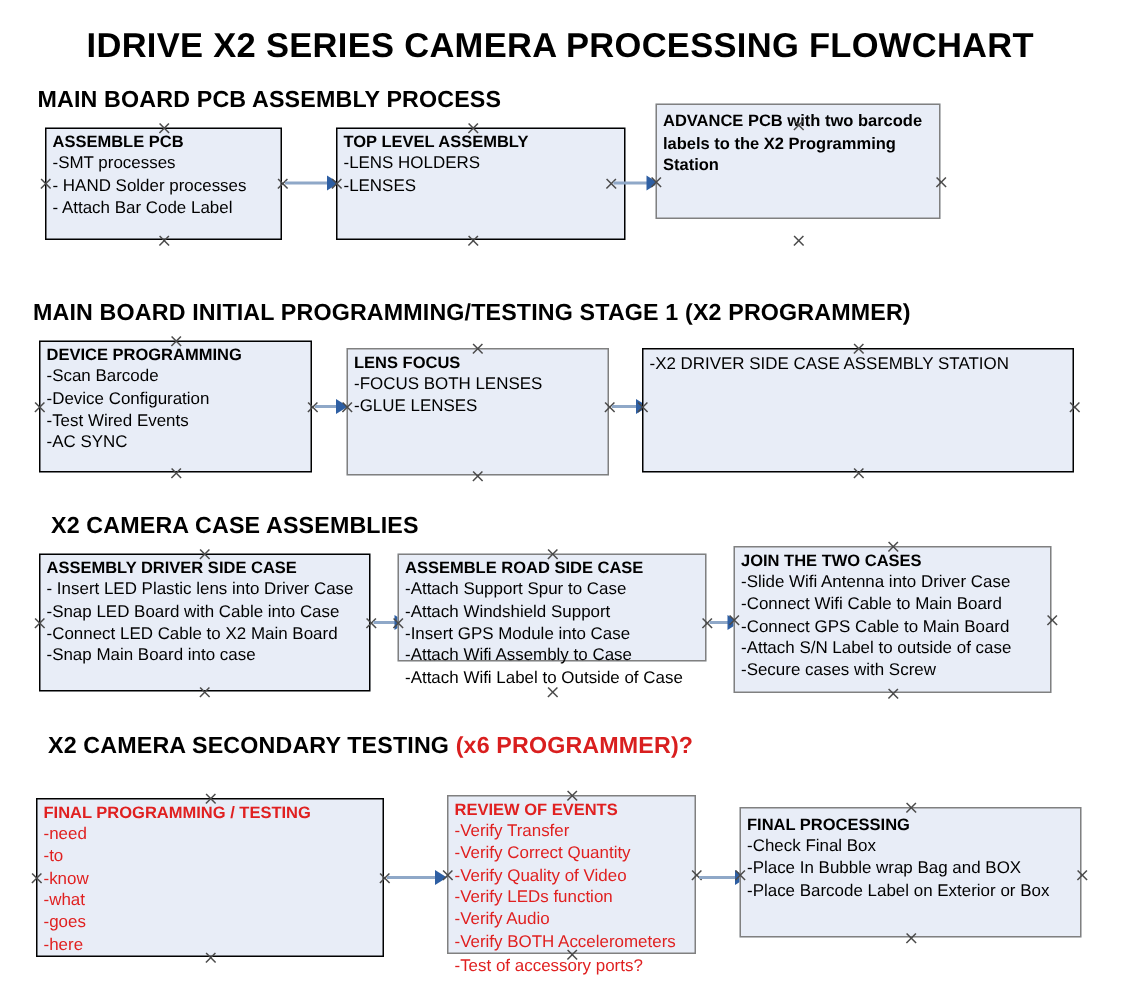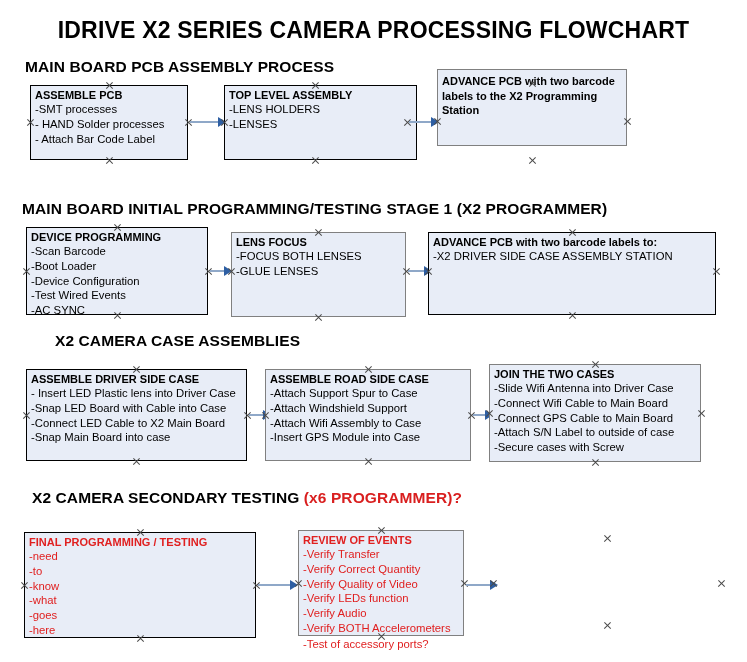--- a/index.html
+++ b/index.html
@@ -181,21 +181,20 @@
   <div class="handle abs" style="left:627px; top:121px;"></div>
 
   <div class="abs section-heading" style="left:22px; top:200px;">
     <span>MAIN BOARD INITIAL PROGRAMMING/TESTING STAGE 1 (X2 PROGRAMMER)</span><span class="accent"></span>
   </div>
 
   <div class="abs pbox" style="left:26px; top:227px; width:182px; height:88px;">
     <div class="pbox-inner">
       <div class="b-title">DEVICE PROGRAMMING</div>
       <div class="b-line">-Scan Barcode</div>
-      <div class="b-line">-Boot Loader</div>
       <div class="b-line">-Device Configuration</div>
       <div class="b-line">-Test Wired Events</div>
       <div class="b-line">-AC SYNC</div>
     </div>
   </div>
   <div class="handle abs" style="left:117px; top:227px;"></div>
   <div class="handle abs" style="left:117px; top:315px;"></div>
   <div class="handle abs" style="left:26px;  top:271px;"></div>
   <div class="handle abs" style="left:208px; top:271px;"></div>
 
@@ -216,59 +215,59 @@
   <div class="handle abs" style="left:231px; top:271px;"></div>
   <div class="handle abs" style="left:406px; top:271px;"></div>
 
   <div class="conn abs" style="left:408px; top:266px; width:24px;">
     <div class="shaft"></div>
     <div class="head"></div>
   </div>
 
   <div class="abs pbox" style="left:428px; top:232px; width:288px; height:83px;">
     <div class="pbox-inner">
-      <div class="b-title">ADVANCE PCB with two barcode labels to:</div>
       <div class="b-line">-X2 DRIVER  SIDE  CASE  ASSEMBLY STATION</div>
     </div>
   </div>
   <div class="handle abs" style="left:572px; top:232px;"></div>
   <div class="handle abs" style="left:572px; top:315px;"></div>
   <div class="handle abs" style="left:428px; top:271px;"></div>
   <div class="handle abs" style="left:716px; top:271px;"></div>
 
-  <div class="abs section-heading" style="left:34px; top:332px;margin-left:21px;">
+  <div class="abs section-heading" style="left:34px; top:342px;">
     <span>X2 CAMERA CASE ASSEMBLIES</span><span class="accent"></span>
   </div>
 
   <div class="abs pbox" style="left:26px; top:369px; width:221px; height:92px;">
     <div class="pbox-inner">
-      <div class="b-title">ASSEMBLE DRIVER SIDE CASE</div>
+      <div class="b-title">ASSEMBLY DRIVER SIDE CASE</div>
       <div class="b-line">- Insert LED Plastic lens into Driver Case</div>
       <div class="b-line">-Snap LED Board with Cable into Case</div>
       <div class="b-line">-Connect LED Cable to X2 Main Board</div>
       <div class="b-line">-Snap Main Board into case</div>
     </div>
   </div>
   <div class="handle abs" style="left:136px; top:369px;"></div>
   <div class="handle abs" style="left:136px; top:461px;"></div>
   <div class="handle abs" style="left:26px;  top:415px;"></div>
   <div class="handle abs" style="left:247px; top:415px;"></div>
 
   <div class="conn abs" style="left:249px; top:410px; width:22px;">
     <div class="shaft"></div>
     <div class="head"></div>
   </div>
 
-  <div class="abs pbox gray-border" style="left:265px; top:369px; width:206px; height:92px;">
+  <div class="abs pbox gray-border" style="left:265px; top:369px; width:206px; height:72px;">
     <div class="pbox-inner">
       <div class="b-title">ASSEMBLE ROAD SIDE CASE</div>
       <div class="b-line">-Attach Support Spur to Case</div>
       <div class="b-line">-Attach Windshield Support</div>
+      <div class="b-line">-Insert GPS Module into Case</div>
       <div class="b-line">-Attach Wifi Assembly to Case</div>
-      <div class="b-line">-Insert GPS Module into Case</div>
+      <div class="b-line">-Attach Wifi Label to Outside of Case</div>
     </div>
   </div>
   <div class="handle abs" style="left:368px; top:369px;"></div>
   <div class="handle abs" style="left:368px; top:461px;"></div>
   <div class="handle abs" style="left:265px; top:415px;"></div>
   <div class="handle abs" style="left:471px; top:415px;"></div>
 
   <div class="conn abs" style="left:473px; top:410px; width:20px;">
     <div class="shaft"></div>
     <div class="head"></div>
@@ -329,18 +328,26 @@
   <div class="handle abs" style="left:381px; top:530px;"></div>
   <div class="handle abs" style="left:381px; top:636px;"></div>
   <div class="handle abs" style="left:298px; top:583px;"></div>
   <div class="handle abs" style="left:464px; top:583px;"></div>
 
   <div class="conn abs" style="left:466px; top:580px; width:32px;">
     <div class="shaft"></div>
     <div class="head"></div>
   </div>
 
+  <div class="abs pbox gray-border" style="left:493px; top:538px; width:228px; height:87px;">
+    <div class="pbox-inner" style="padding-top:5px;">
+      <div class="b-title">FINAL PROCESSING</div>
+      <div class="b-line"> -Check Final Box</div>
+      <div class="b-line">-Place In Bubble wrap Bag and BOX</div>
+      <div class="b-line">-Place Barcode Label on Exterior or Box</div>
+    </div>
+  </div>
   <div class="handle abs" style="left:607px; top:538px;"></div>
   <div class="handle abs" style="left:607px; top:625px;"></div>
   <div class="handle abs" style="left:493px; top:583px;"></div>
   <div class="handle abs" style="left:721px; top:583px;"></div>
 
 </div>
 
 </body></html>

